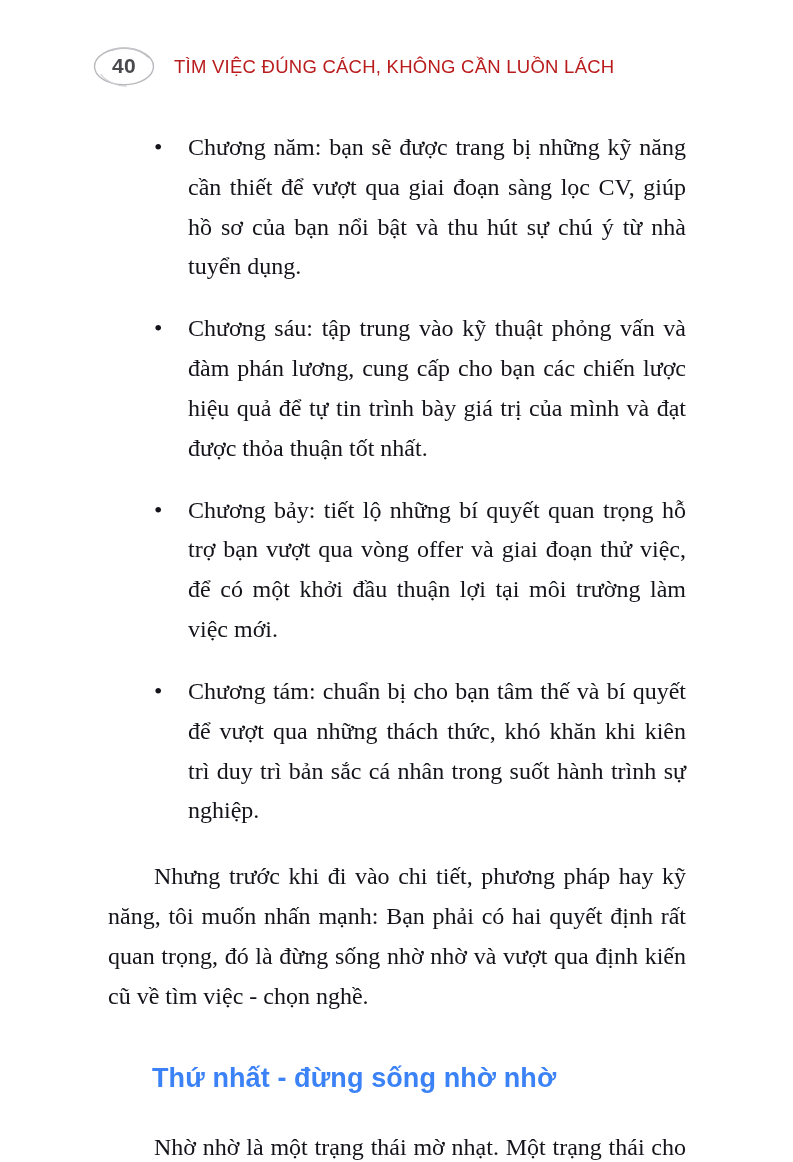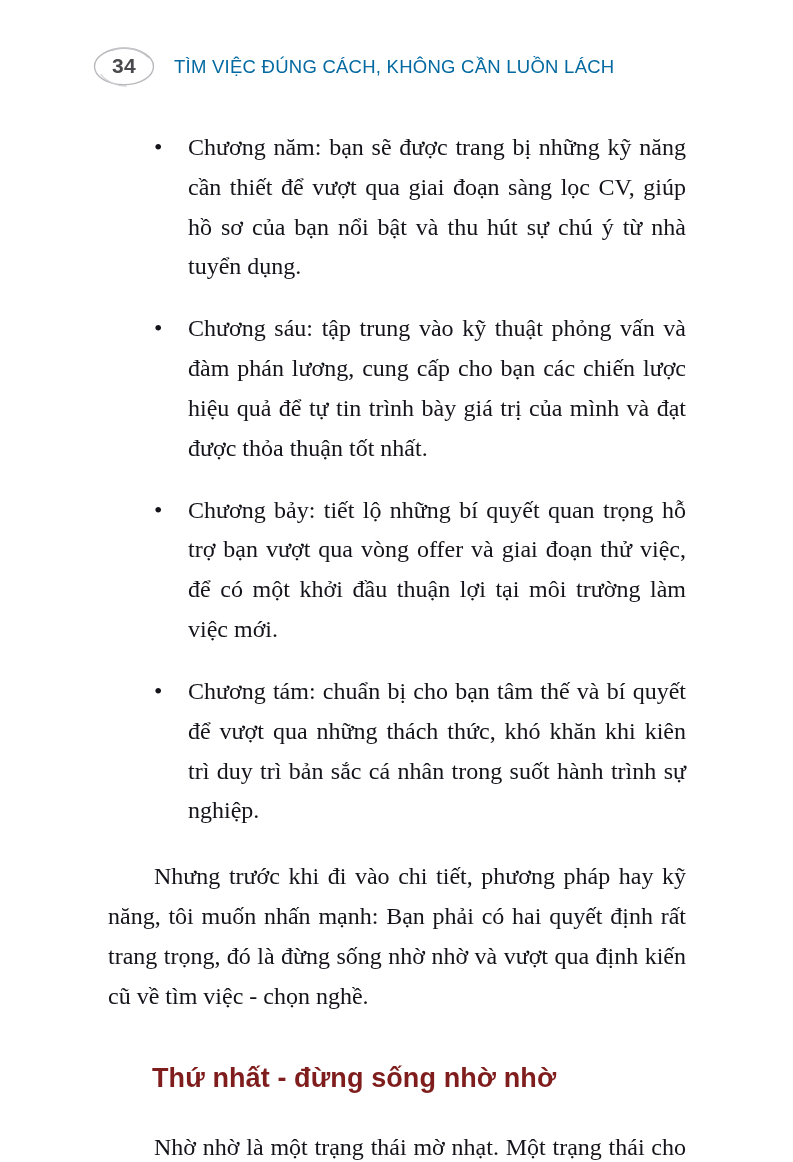--- a/index.html
+++ b/index.html
@@ -58,21 +58,21 @@
     color: #4a4a4e;
     letter-spacing: 0.2px;
     line-height: 1;
     padding-bottom: 1px;
   }
 
   .running-title {
     font-family: "Liberation Sans", "DejaVu Sans", sans-serif;
     font-size: 18.5px;
     font-weight: 400;
-    color: #0369a1;
+    color: #b91c1c;
     letter-spacing: 0.25px;
     white-space: nowrap;
     line-height: 1;
     padding-top: 2px;
   }
 
   
   .content {
     position: absolute;
     top: 128px;
@@ -127,42 +127,42 @@
   }
 
   .spacer-after-list { height: 26px; }
 
   .section-heading {
     margin: 0;
     padding-left: 44px;
     font-family: "Liberation Sans", "DejaVu Sans", sans-serif;
     font-size: 27px;
     font-weight: 700;
-    color: #7f1d1d;
+    color: #3b82f6;
     letter-spacing: 0.1px;
     line-height: 1.3;
   }
 
   .spacer-before-heading { height: 44px; }
   .spacer-after-heading  { height: 32px; }
 </style>
 </head>
 <body>
 
 <div class="page">
 
   <div class="running-header">
 
     <div class="page-number-badge">
       <svg class="oval-svg" viewBox="0 0 64 42" aria-hidden="true">
         <ellipse cx="32" cy="21.5" rx="29.5" ry="18.2" fill="none" stroke="#b9b9bd" stroke-width="1.4"></ellipse>
         <path d="M 20 5.4 C 32 0.4 48 3.6 56.5 12.6" fill="none" stroke="#c5c5c9" stroke-width="1.3" stroke-linecap="round"></path>
         <path d="M 9 29.5 C 14 36.2 24 40.8 34 41.2" fill="none" stroke="#cdcdd1" stroke-width="1.2" stroke-linecap="round"></path>
       </svg>
-      <span class="page-number-text">34</span>
+      <span class="page-number-text">40</span>
     </div>
 
     <div class="running-title">TÌM VIỆC ĐÚNG CÁCH, KHÔNG CẦN LUỒN LÁCH</div>
   </div>
 
   <div class="content">
 
     <ul class="bullet-list">
 
       <li class="bullet-item">
@@ -182,21 +182,21 @@
 
       <li class="bullet-item">
         <span class="bullet-marker">•</span>
         <span class="bullet-label">Chương tám</span><span>: chuẩn bị cho bạn tâm thế và bí quyết để vượt qua những thách thức, khó khăn khi kiên trì duy trì bản sắc cá nhân trong suốt hành trình sự nghiệp.</span>
       </li>
 
     </ul>
 
     <div class="spacer-after-list"></div>
 
-    <p class="body-paragraph">Nhưng trước khi đi vào chi tiết, phương pháp hay kỹ năng, tôi muốn nhấn mạnh: Bạn phải có hai quyết định rất trang trọng, đó là đừng sống nhờ nhờ và vượt qua định kiến cũ về tìm việc - chọn nghề.</p>
+    <p class="body-paragraph">Nhưng trước khi đi vào chi tiết, phương pháp hay kỹ năng, tôi muốn nhấn mạnh: Bạn phải có hai quyết định rất quan trọng, đó là đừng sống nhờ nhờ và vượt qua định kiến cũ về tìm việc - chọn nghề.</p>
 
     <div class="spacer-before-heading"></div>
 
     <h2 class="section-heading">Thứ nhất - đừng sống nhờ nhờ</h2>
 
     <div class="spacer-after-heading"></div>
 
     <p class="body-paragraph">Nhờ nhờ là một trạng thái mờ nhạt. Một trạng thái cho phép bạn hiện diện nhưng lại như không hiện diện.</p>
 
   </div>

